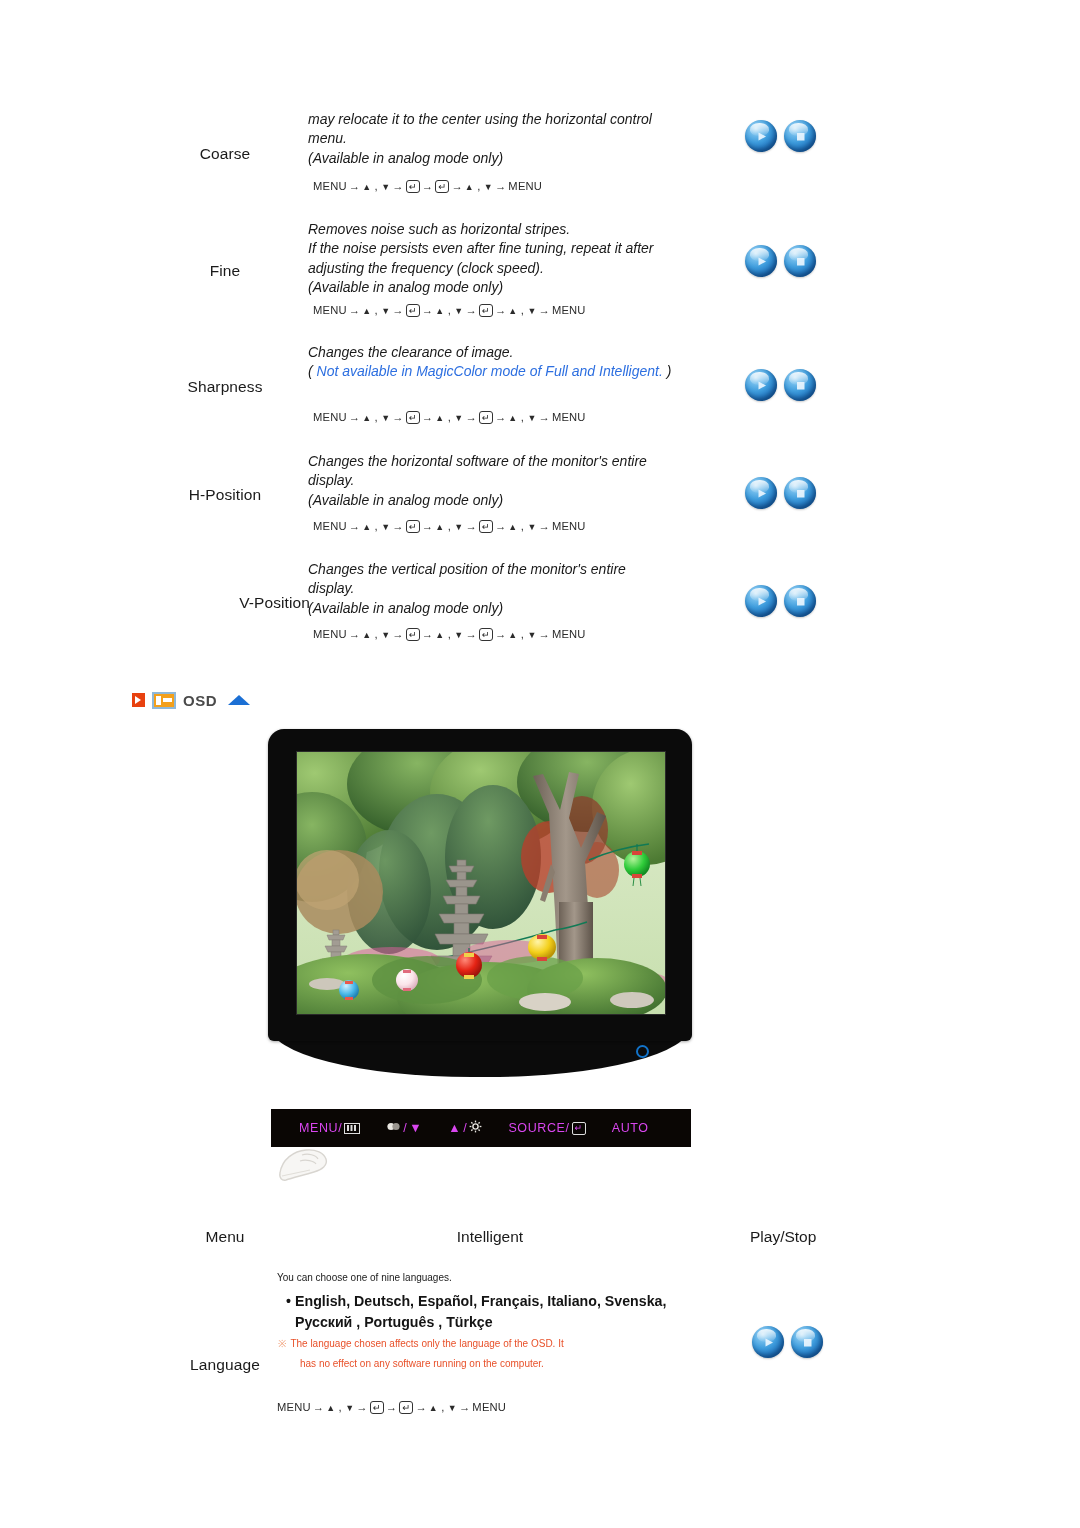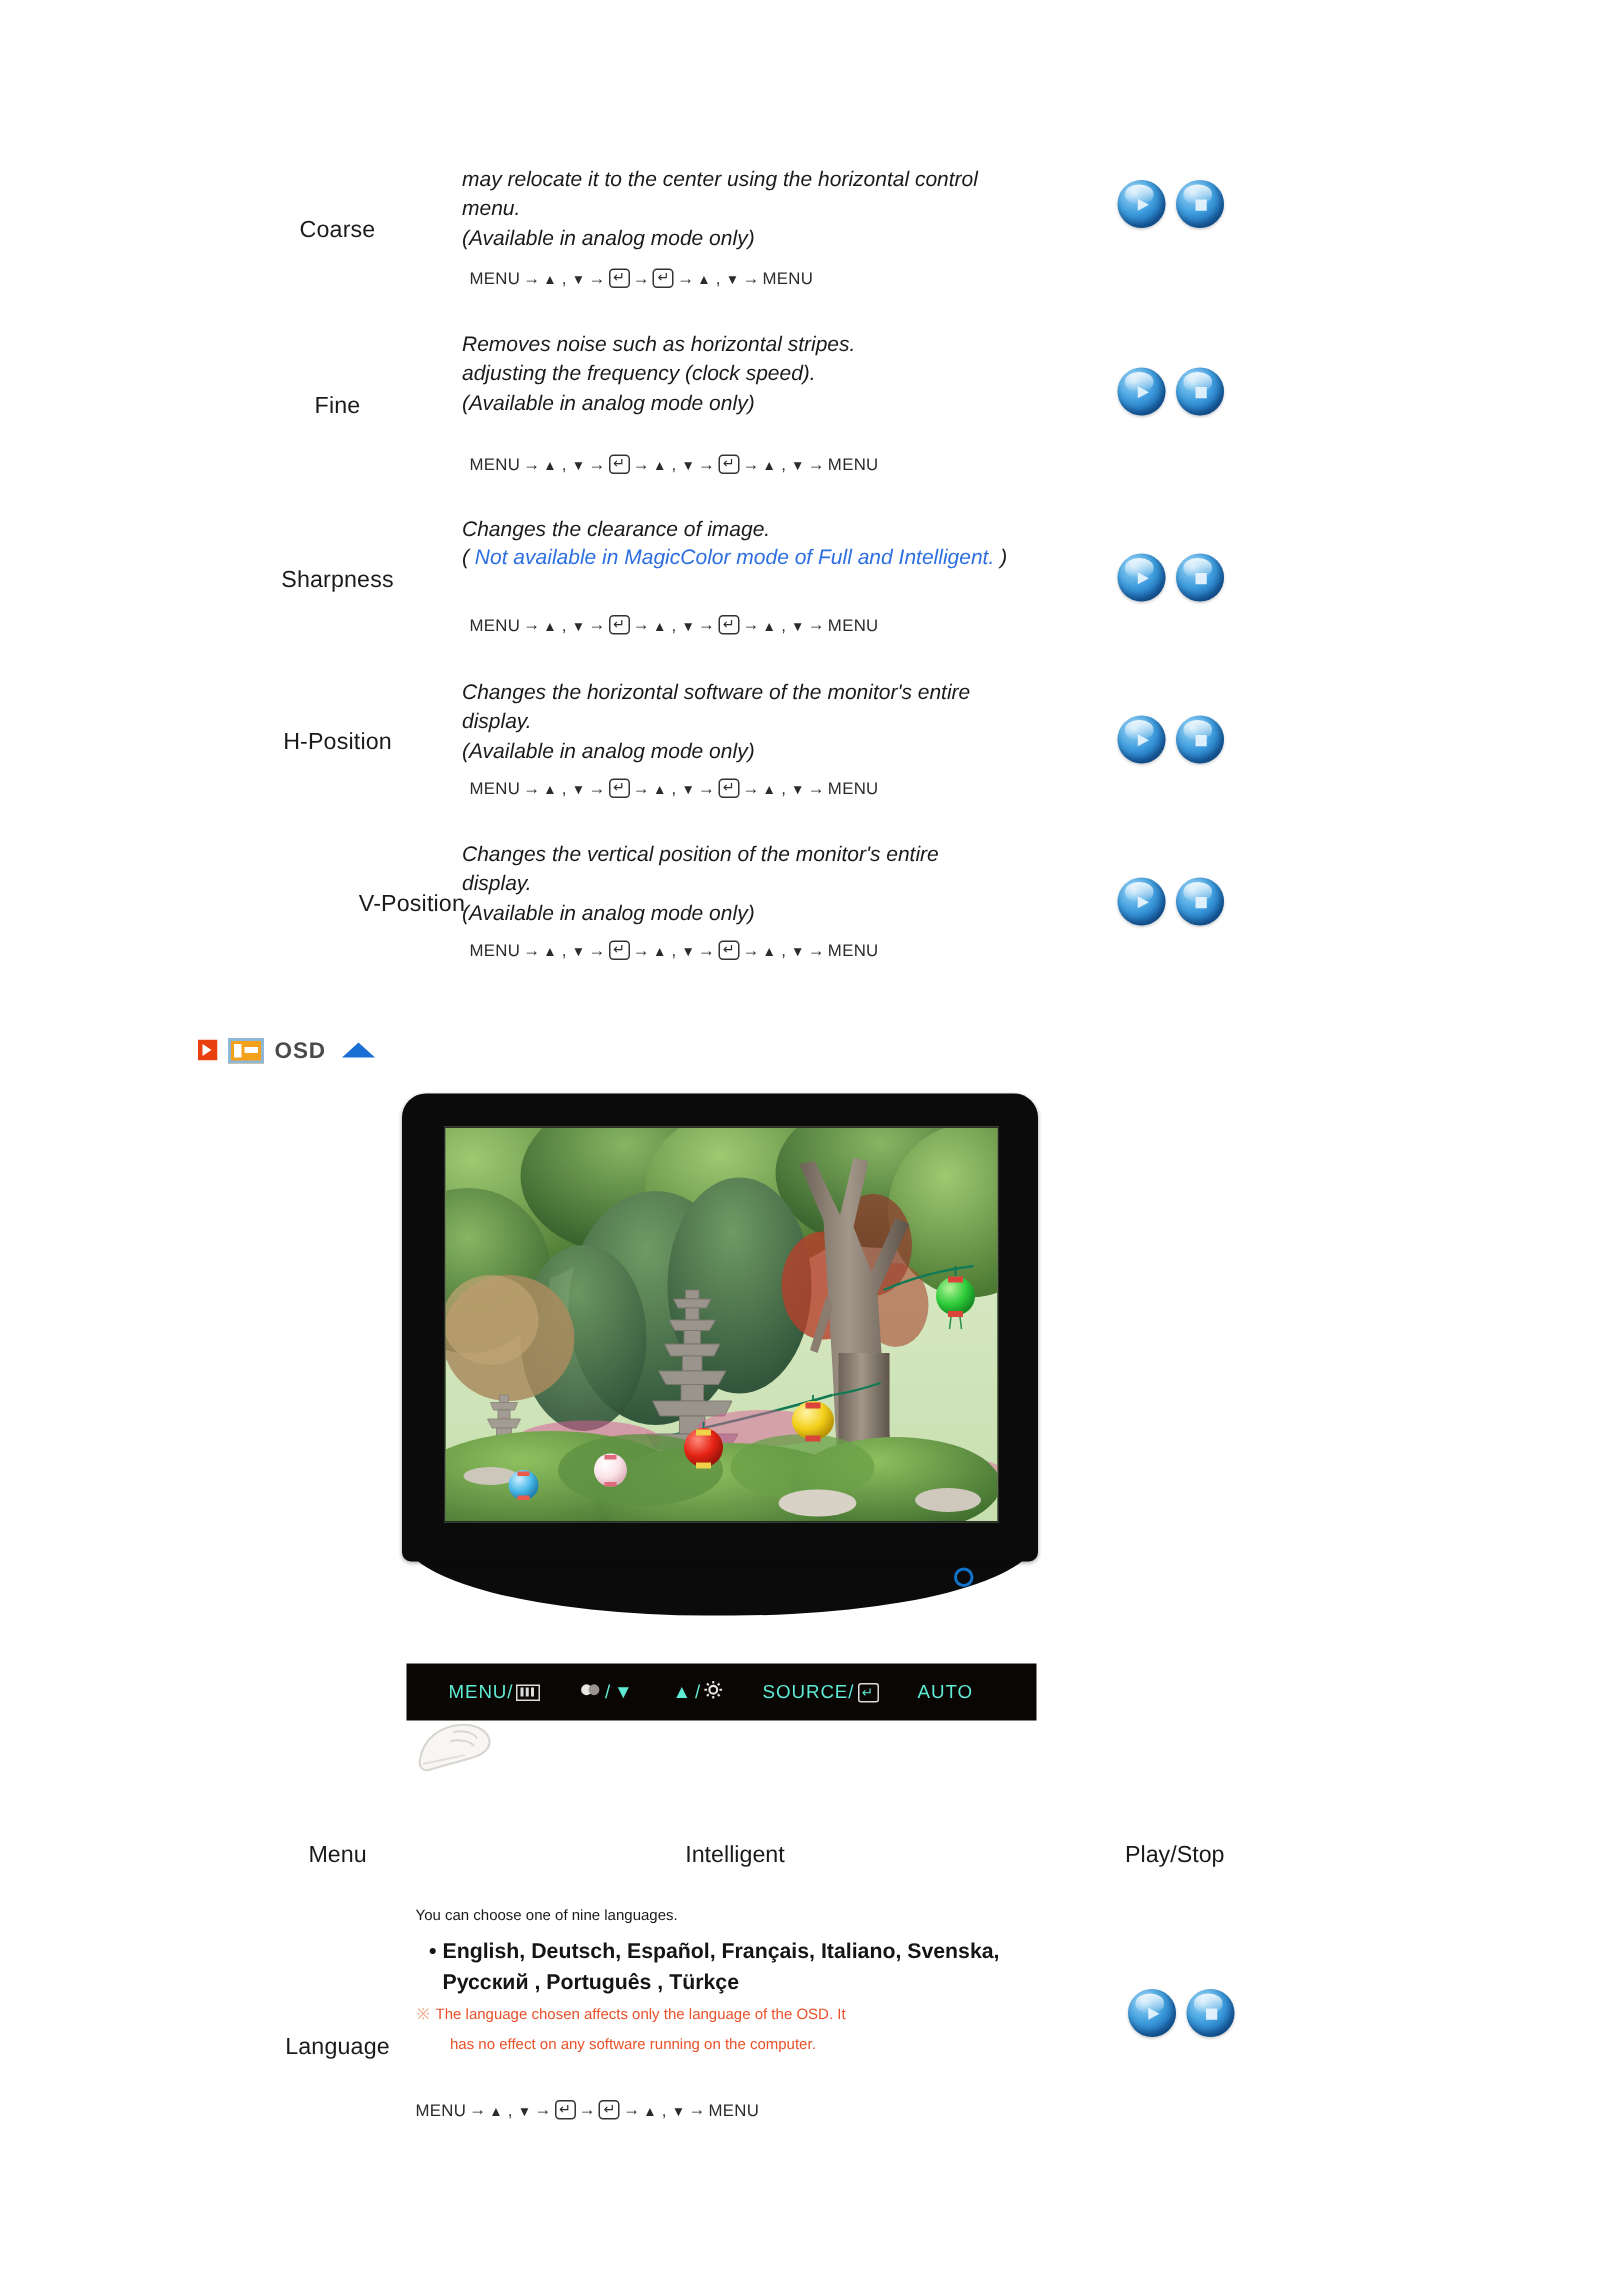--- a/index.html
+++ b/index.html
@@ -139,21 +139,21 @@
   }
   
   #ctrl-strip{
     position:absolute;left:271px;top:1109px;width:420px;height:38px;
     background:#0a0604;
     display:flex;align-items:center;
     padding-left:28px;box-sizing:border-box;
     gap:26px;
   }
   .ctrl-item{
-    color:#5eead4;font-size:12.5px;letter-spacing:.6px;
+    color:#d946ef;font-size:12.5px;letter-spacing:.6px;
     display:flex;align-items:center;gap:2px;white-space:nowrap;
   }
   .ctrl-box{
     display:inline-block;border:1px solid #ddd;width:14px;height:9px;
     position:relative;
   }
   .ctrl-box.bars::before{
     content:"";position:absolute;left:2px;top:1.5px;width:1.3px;height:6px;
     background:#ddd;box-shadow:3.5px 0 0 #ddd,7px 0 0 #ddd;
   }
@@ -209,20 +209,21 @@
             <rect x="3" y="3" width="7.5" height="7.5" fill="#eaf6ff"></rect>
           </svg>
         </span></span>
   </div>
 </div>
 
 <div class="row" style="top:220px;">
   <div class="menu-label" style="top:42px;">Fine</div>
   <div class="desc" style="top:0px;">
     <div>Removes noise such as horizontal stripes.</div>
+    <div>If the noise persists even after fine tuning, repeat it after</div>
     <div>adjusting the frequency (clock speed).</div>
     <div>(Available in analog mode only)</div>
   </div>
   <div class="nav" style="top:84px;">
     <span>MENU</span><span class="ar">→</span><span class="tri">▲</span> , <span class="tri">▼</span><span class="ar">→</span><span class="k">↵</span><span class="ar">→</span><span class="tri">▲</span> , <span class="tri">▼</span><span class="ar">→</span><span class="k">↵</span><span class="ar">→</span><span class="tri">▲</span> , <span class="tri">▼</span><span class="ar">→</span><span>MENU</span>
   </div>
   <div class="btns" style="left:745px;top:25px;">
     <span class="sphere play"><span class="glyph">
           <svg width="13" height="13" viewBox="0 0 13 13">
             <polygon points="3.5,2.5 11,6.5 3.5,10.5" fill="#eaf6ff"></polygon>

